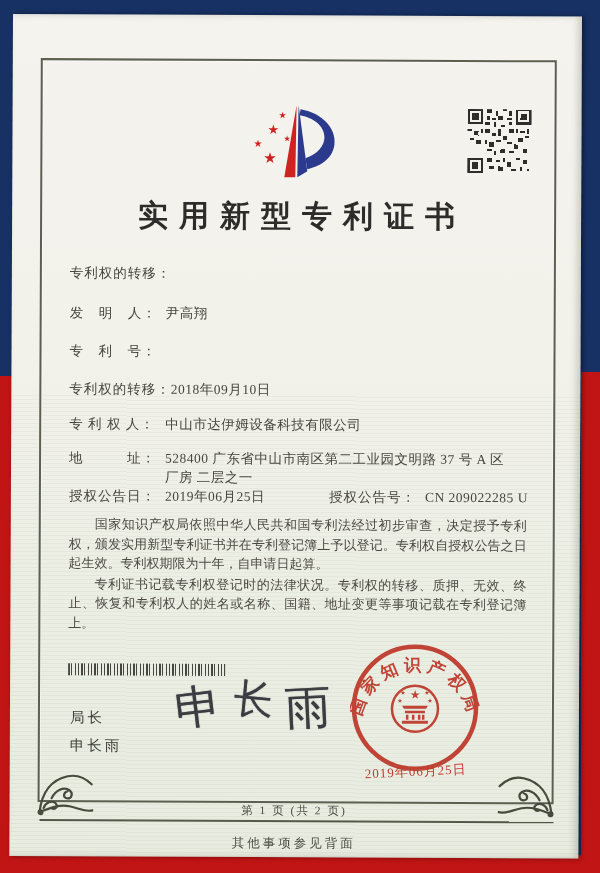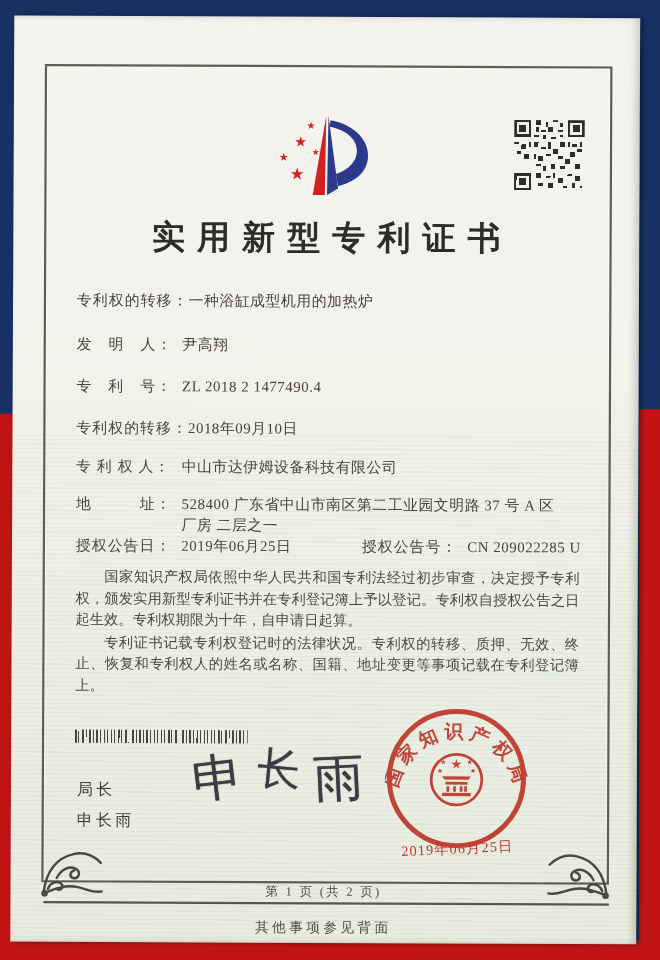--- a/index.html
+++ b/index.html
@@ -165,29 +165,27 @@
         <rect x="20" y="27" width="2" height="1"></rect>
         <rect x="24" y="26" width="1" height="2"></rect>
         <rect x="27" y="27" width="1" height="1"></rect>
     </g>
   </svg>
 
   <div class="title">实用新型专利证书</div>
 
   <div class="field f0">
     <span class="lbl">专利权的转移：</span>
-    <span class="val">一种浴缸成型机用的加热炉</span>
   </div>
   <div class="field f1">
     <span class="lbl">发　明　人：</span>
     <span class="val">尹高翔</span>
   </div>
   <div class="field f2">
     <span class="lbl">专　利　号：</span>
-    <span class="val">ZL 2018 2 1477490.4</span>
   </div>
   <div class="field f3">
     <span class="lbl">专利权的转移：</span>
     <span class="val">2018年09月10日</span>
   </div>
   <div class="field f4">
     <span class="lbl">专 利 权 人：</span>
     <span class="val">中山市达伊姆设备科技有限公司</span>
   </div>
   <div class="field f5">

